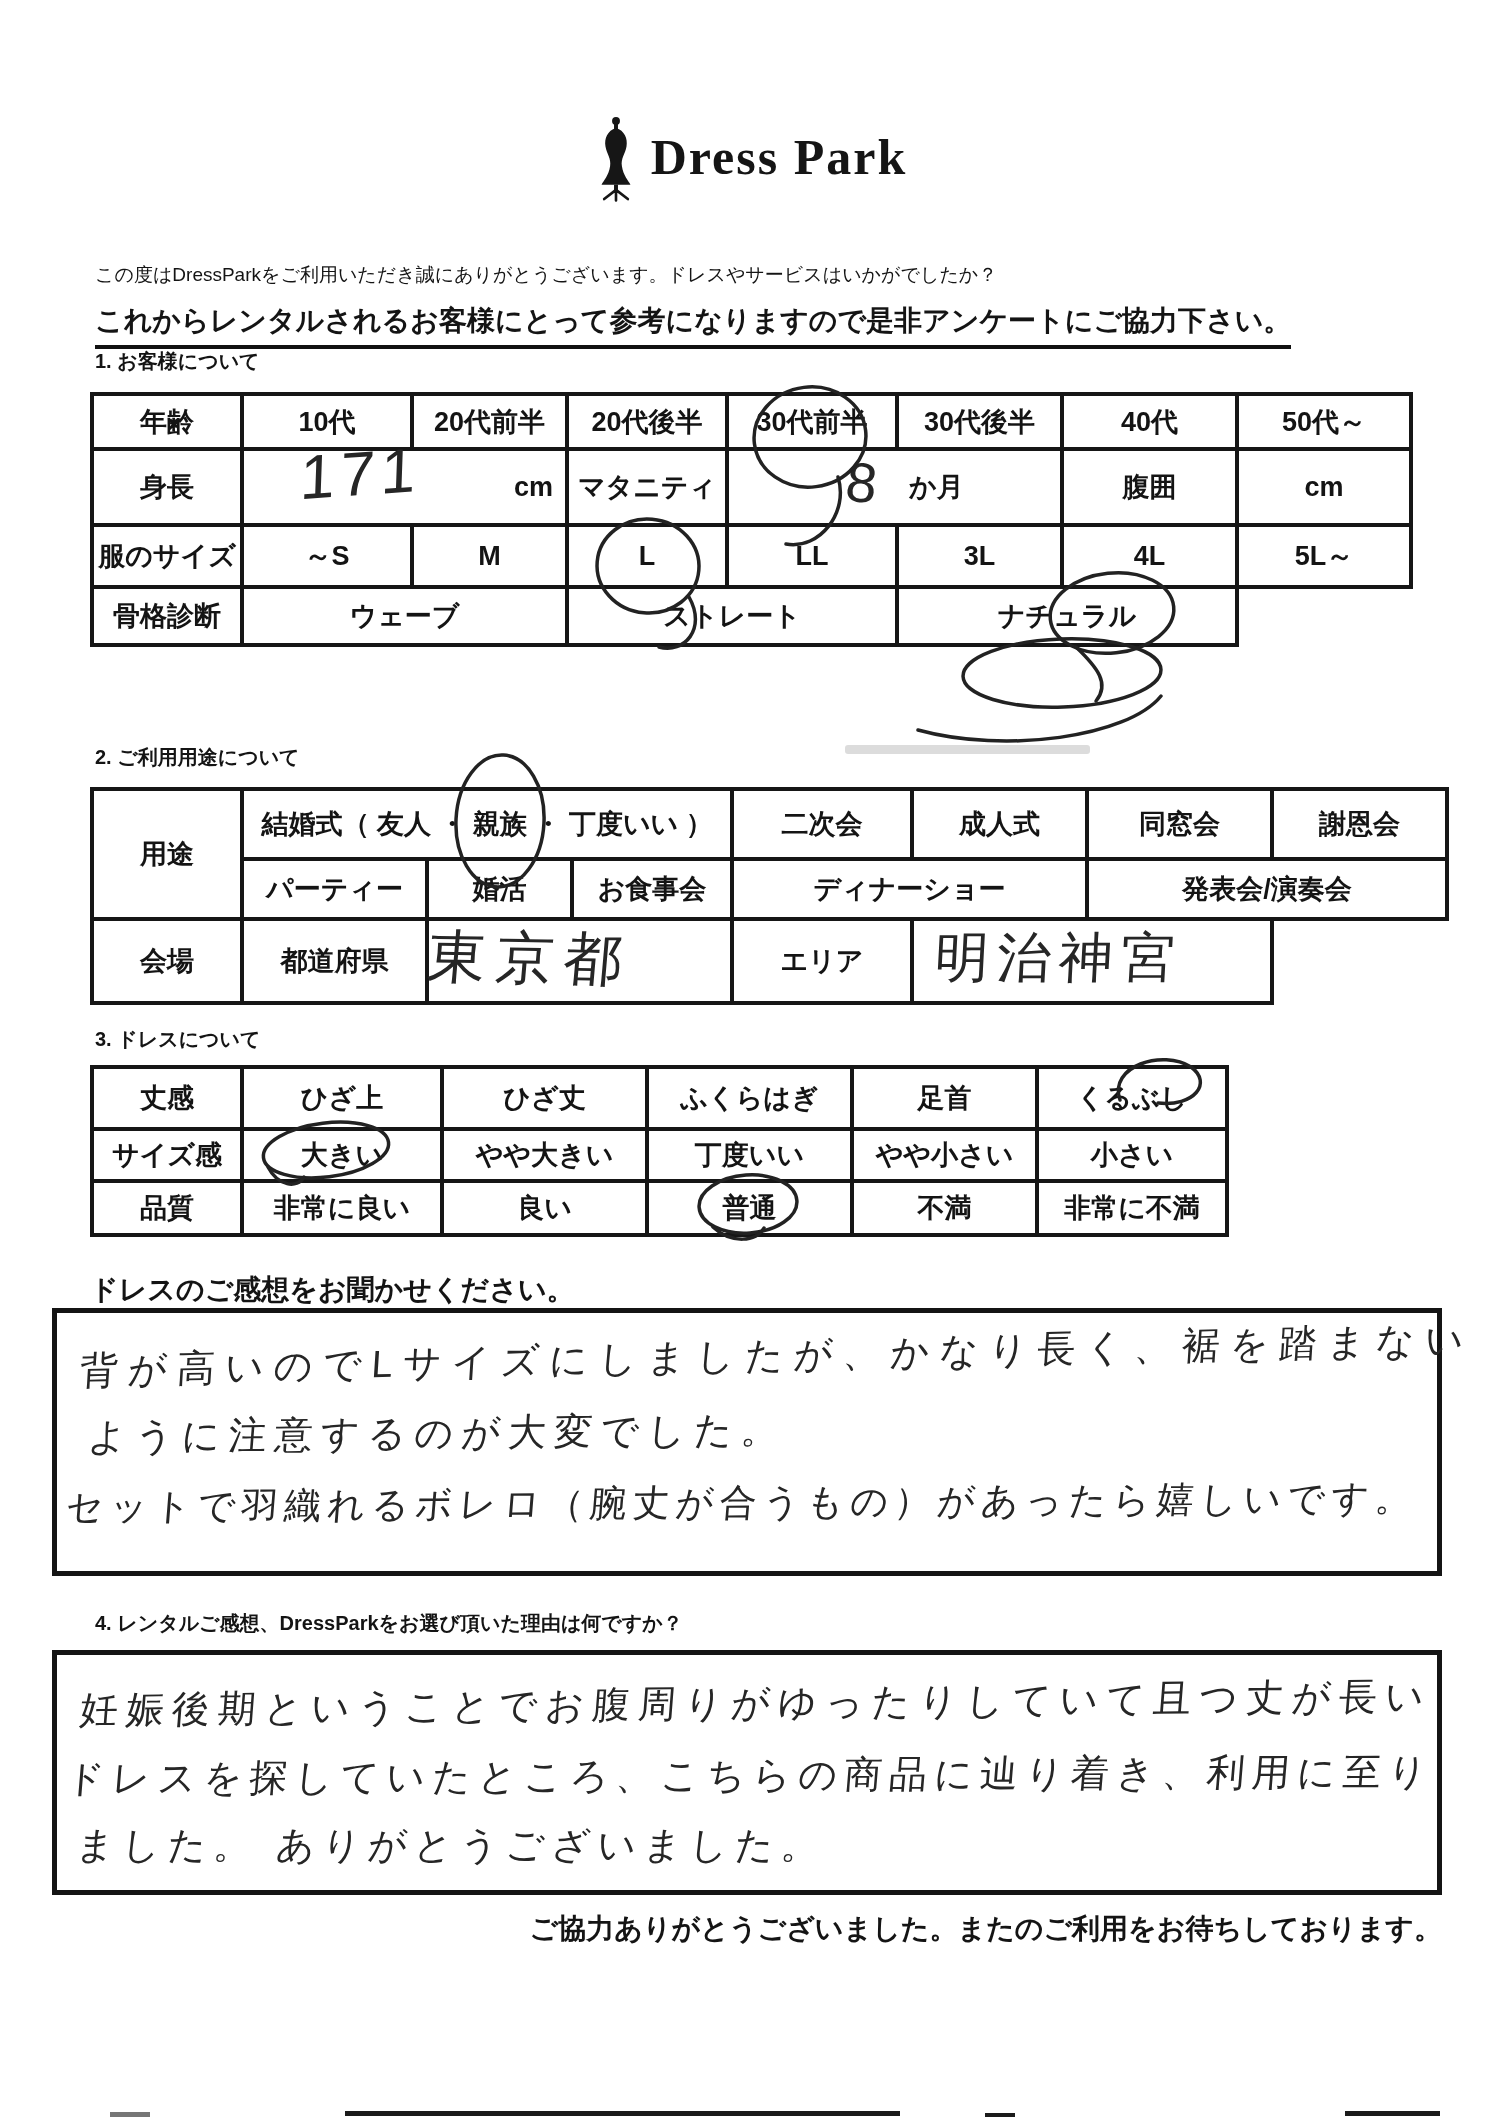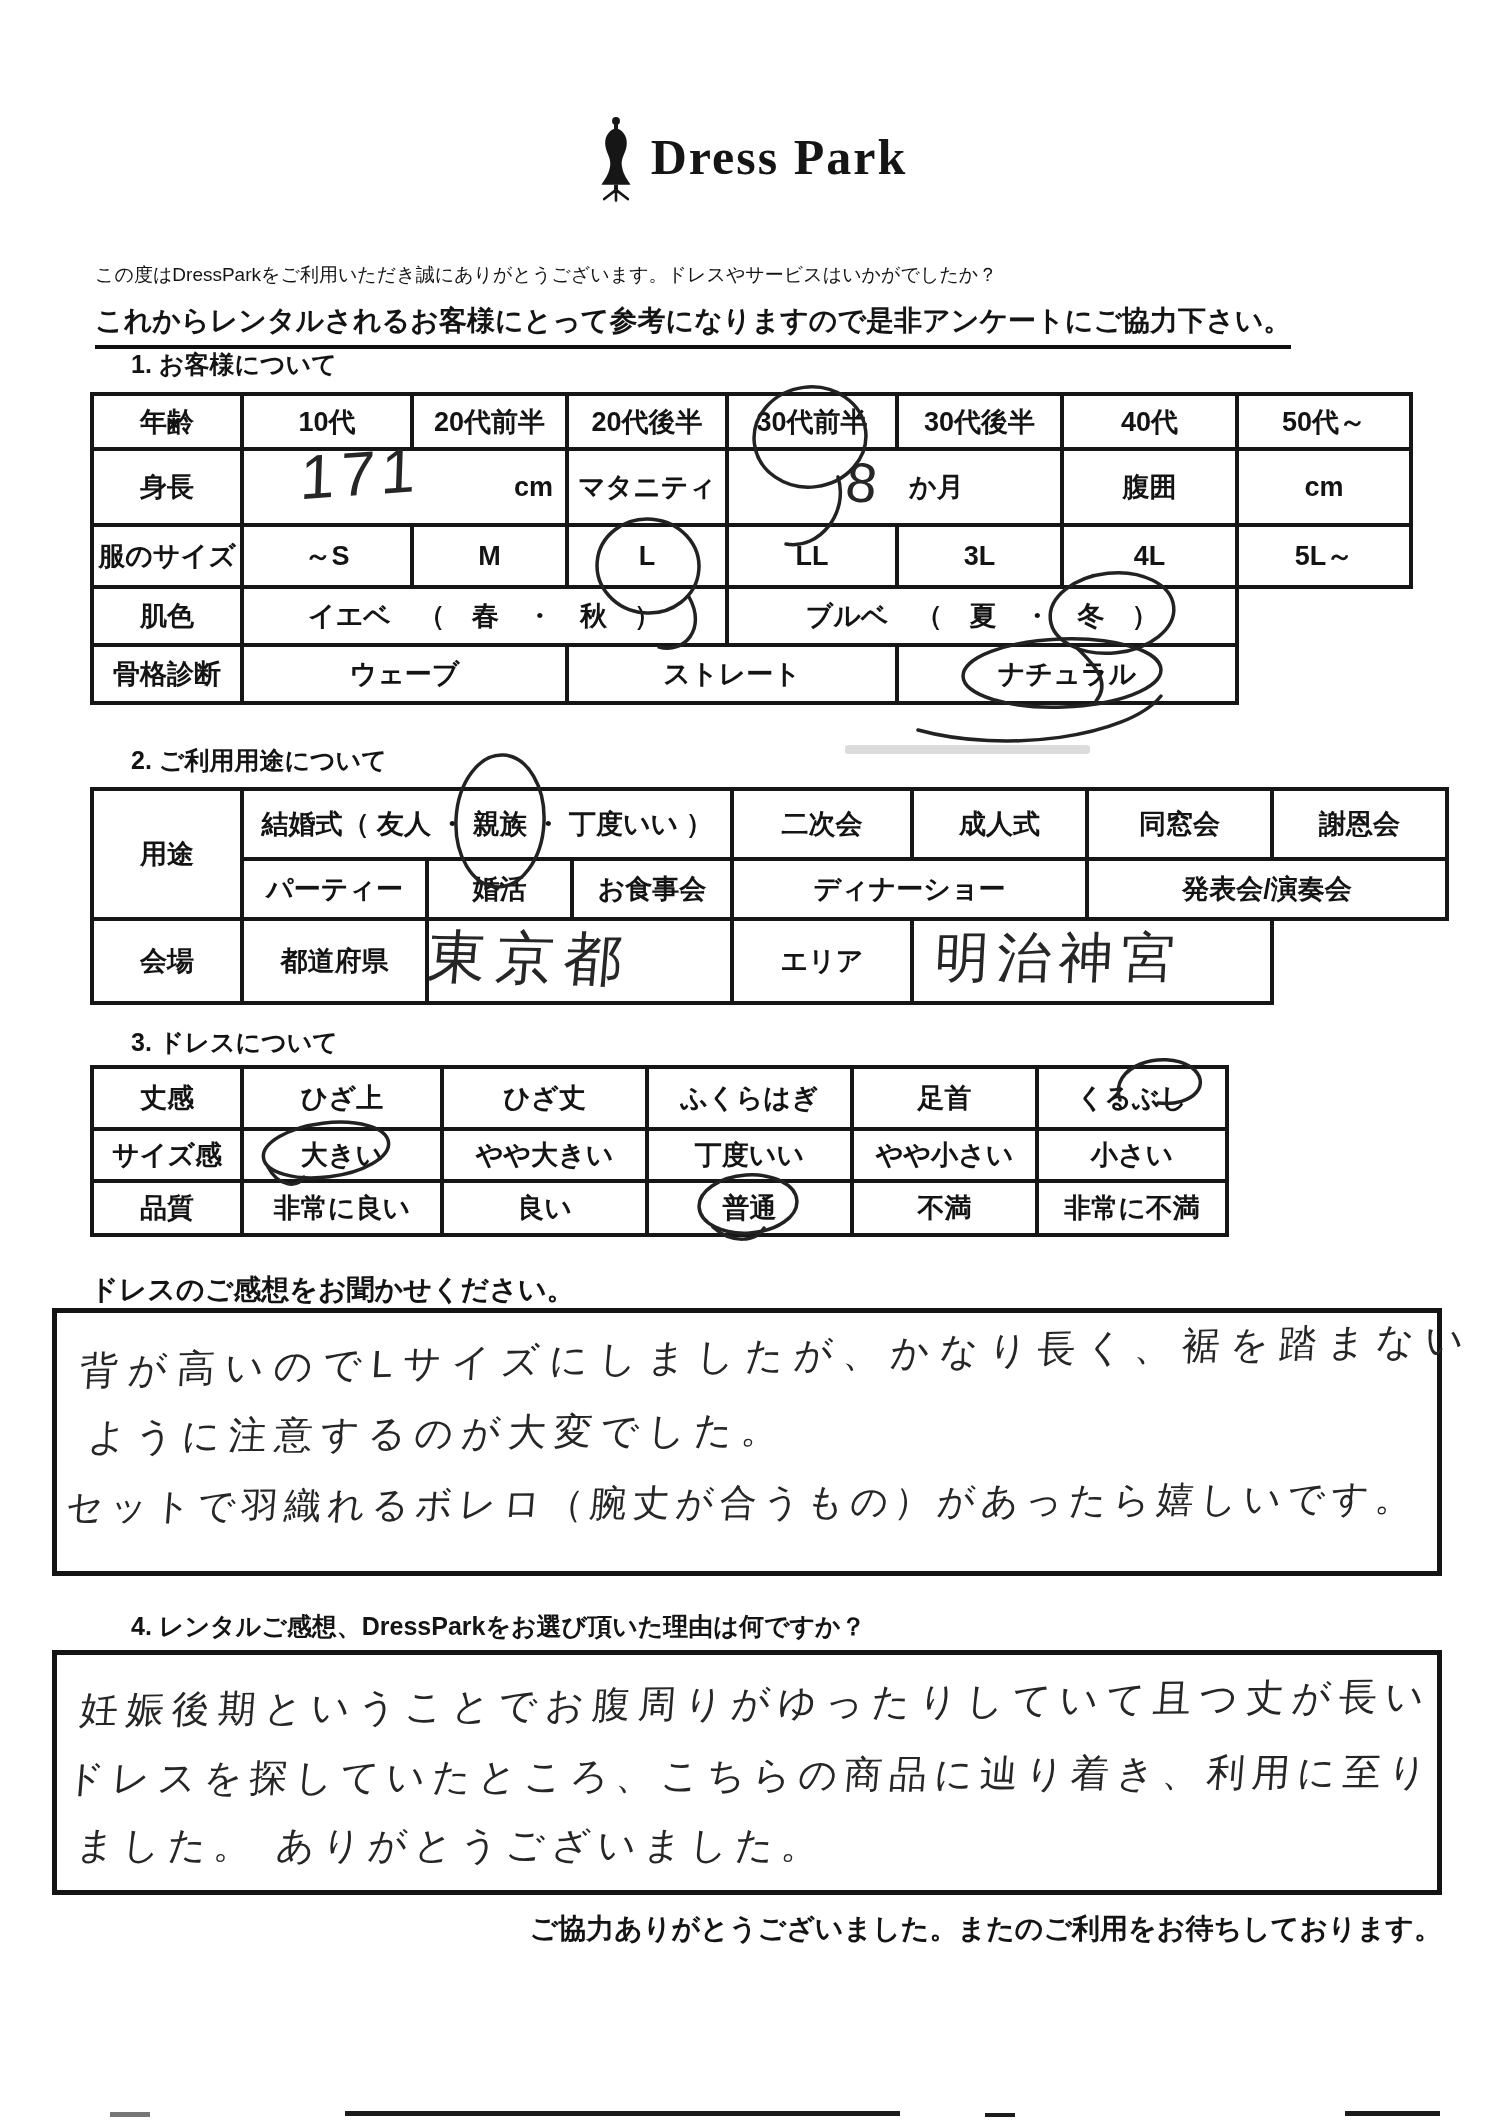--- a/index.html
+++ b/index.html
@@ -6,21 +6,21 @@
   html,body { background:#ffffff; }
   .page { position:relative; width:1500px; height:2127px; background:#ffffff;
           font-family:"Liberation Sans", sans-serif; color:#141414; overflow:hidden; }
   .logo { position:absolute; top:116px; left:0; width:100%; display:flex;
           align-items:flex-start; justify-content:center; gap:12px; }
   .logo-text { font-family:"Liberation Serif", serif; font-size:50px; font-weight:600;
                letter-spacing:2px; color:#151515; line-height:82px; }
   .intro1 { position:absolute; left:95px; top:262px; font-size:19px; font-weight:500; white-space:nowrap; }
   .intro2 { position:absolute; left:95px; top:302px; font-size:28px; font-weight:bold;
             border-bottom:4px solid #111; padding-bottom:5px; white-space:nowrap; }
-  .sec { position:absolute; font-size:25px; font-weight:bold; white-space:nowrap;margin-left:36px; }
+  .sec { position:absolute; font-size:20px; font-weight:bold; white-space:nowrap; }
   table.t { position:absolute; border-collapse:collapse; table-layout:fixed; }
   .t td { border:4px solid #161616; font-size:27px; font-weight:bold; text-align:center;
           vertical-align:middle; padding:0; white-space:nowrap; overflow:visible; }
   td.alignr { text-align:right; padding-right:12px; }
   td.monthcell { text-align:left; padding-left:180px; }
   .overlay { position:absolute; left:0; top:0; width:1500px; height:2127px; pointer-events:none; }
   .hw { position:absolute; font-weight:400; color:#262626; white-space:nowrap;
         font-family:"Liberation Sans", sans-serif; }
   .fbox { position:absolute; left:52px; width:1390px; border:5px solid #141414; background:#fff; }
   .lbl { position:absolute; font-size:28px; font-weight:bold; white-space:nowrap; }
@@ -83,25 +83,20 @@
       <td>服のサイズ</td>
       <td>～S</td>
       <td>M</td>
       <td>L</td>
       <td>LL</td>
       <td>3L</td>
       <td>4L</td>
       <td>5L～</td>
     </tr>
     <tr style="height:58px">
-      <td>肌色</td>
-      <td colspan="3">イエベ　（　春　・　秋　）</td>
-      <td colspan="3">ブルベ　（　夏　・　冬　）</td>
-    </tr>
-    <tr style="height:58px">
       <td>骨格診断</td>
       <td colspan="2">ウェーブ</td>
       <td colspan="2">ストレート</td>
       <td colspan="2">ナチュラル</td>
     </tr>
   </tbody>
     </table>
 
   <h2 class="sec" style="left:95px;top:744px">2. ご利用用途について</h2>
 

